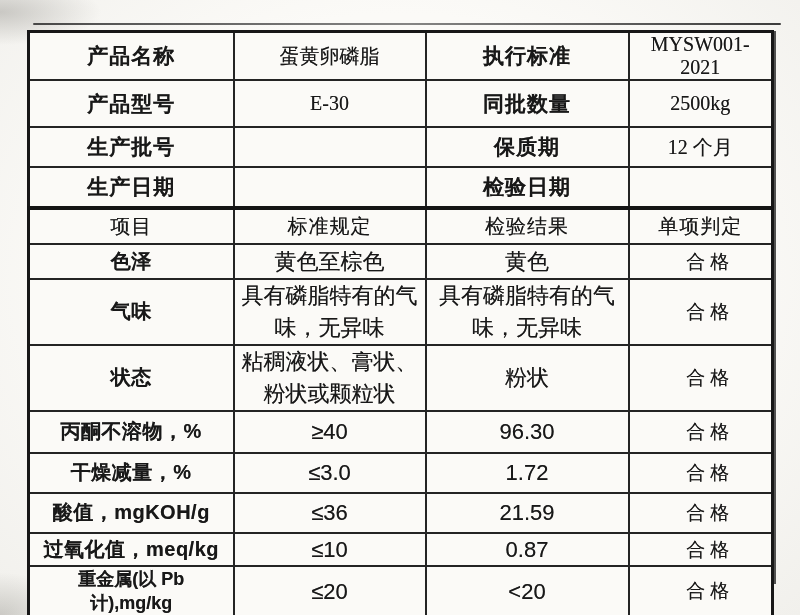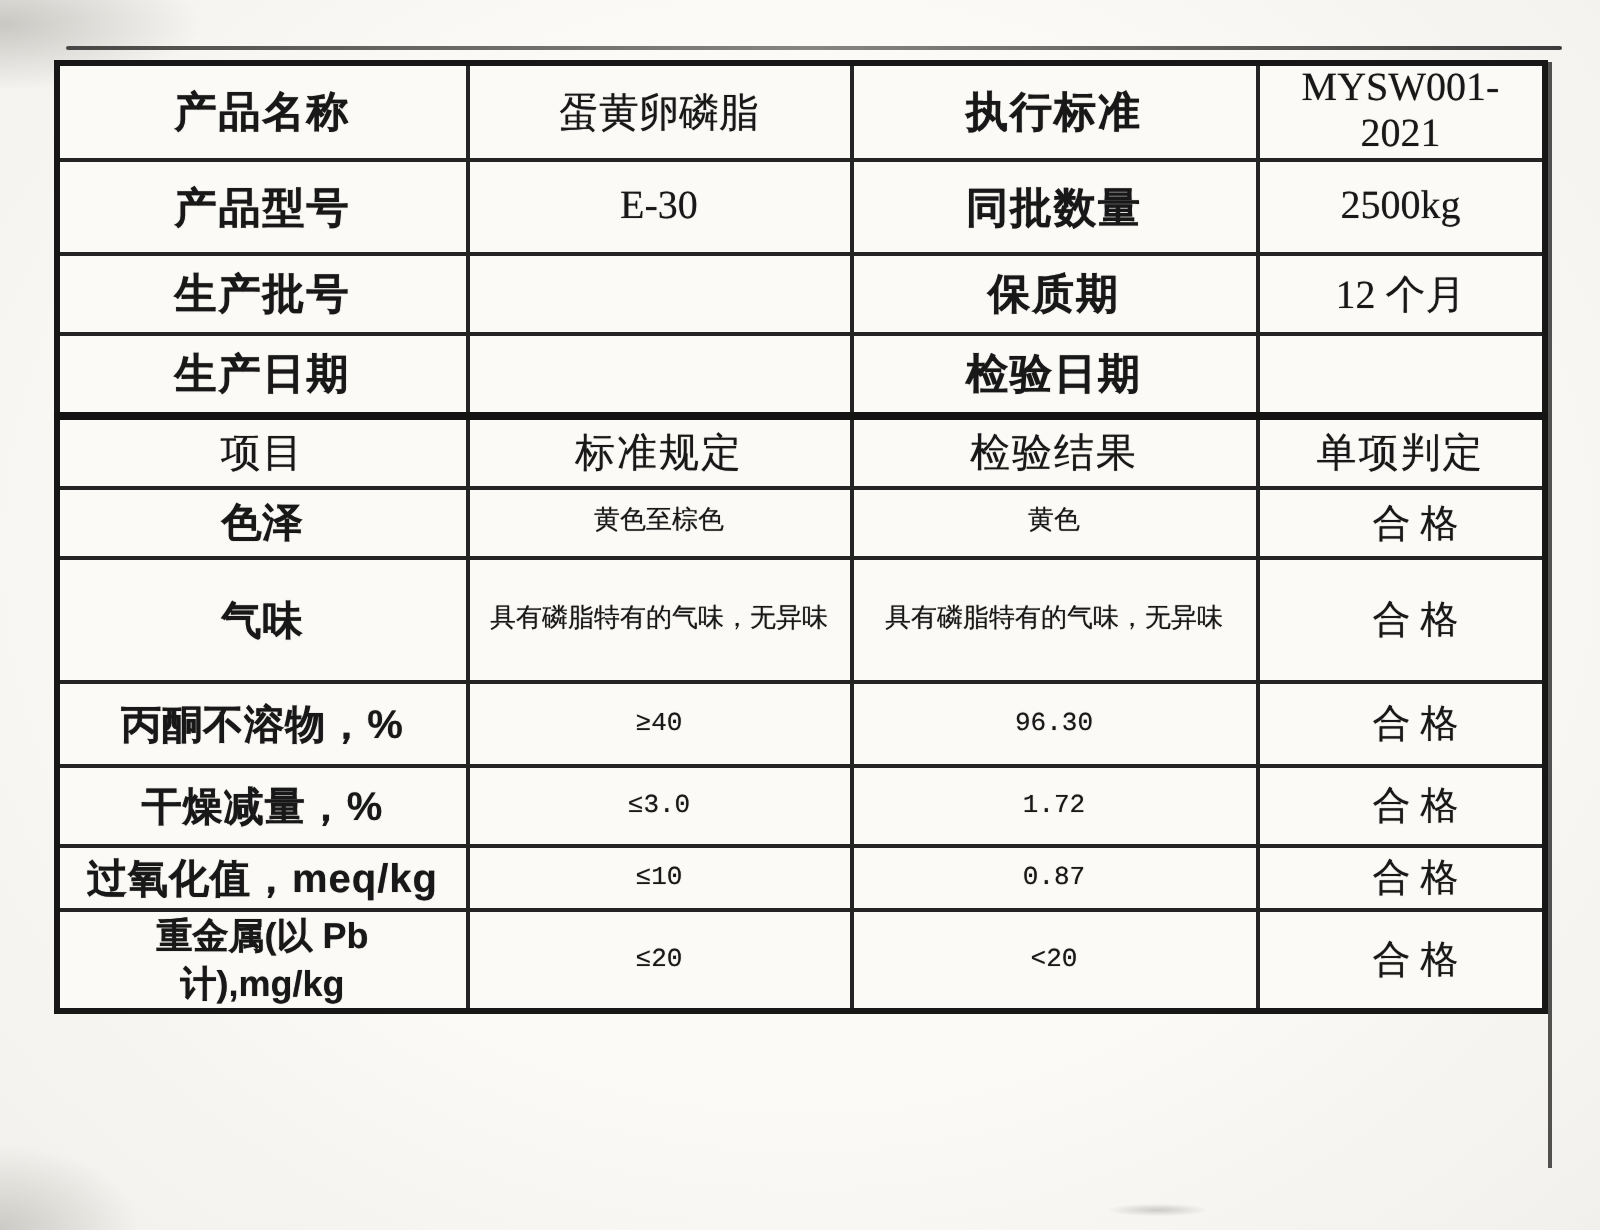--- a/index.html
+++ b/index.html
@@ -64,22 +64,22 @@
   .hdr{
     font-family:"Liberation Sans", sans-serif;
     font-weight:400; font-size:20px; letter-spacing:1px;
   }
   .item{
     font-family:"Liberation Sans", sans-serif;
     font-weight:700; font-size:20px; letter-spacing:.5px;border-radius:17px;
   }
   .item.sm{ font-size:18px; letter-spacing:0; }
   .std,.res{
-    font-family:Liberation Mono, monospace;
-    font-size:13px; line-height:1.45;
+    font-family:Liberation Sans, sans-serif;
+    font-size:22px; line-height:1.45;
   }
   .jdg{
     font-family:"Liberation Serif", serif;
     font-size:19px; letter-spacing:5px; text-indent:5px;padding-left:20px;
   }
 </style>
 </head>
 <body>
 
 <div class="page">
@@ -136,30 +136,42 @@
       <td class="std">黄色至棕色</td>
       <td class="res">黄色</td>
       <td class="jdg">合格</td>
     </tr>
     <tr style="height:62px">
       <td class="item">气味</td>
       <td class="std">具有磷脂特有的气味，无异味</td>
       <td class="res">具有磷脂特有的气味，无异味</td>
       <td class="jdg">合格</td>
     </tr>
+    <tr style="height:51px">
+      <td class="item">状态</td>
+      <td class="std">粘稠液状、膏状、粉状或颗粒状</td>
+      <td class="res">粉状</td>
+      <td class="jdg">合格</td>
+    </tr>
     <tr style="height:42px">
       <td class="item">丙酮不溶物，%</td>
       <td class="std">≥40</td>
       <td class="res">96.30</td>
       <td class="jdg">合格</td>
     </tr>
     <tr style="height:40px">
       <td class="item">干燥减量，%</td>
       <td class="std">≤3.0</td>
       <td class="res">1.72</td>
+      <td class="jdg">合格</td>
+    </tr>
+    <tr style="height:40px">
+      <td class="item">酸值，mgKOH/g</td>
+      <td class="std">≤36</td>
+      <td class="res">21.59</td>
       <td class="jdg">合格</td>
     </tr>
     <tr style="height:32px">
       <td class="item">过氧化值，meq/kg</td>
       <td class="std">≤10</td>
       <td class="res">0.87</td>
       <td class="jdg">合格</td>
     </tr>
     <tr style="height:38px">
       <td class="item sm">重金属(以 Pb 计),mg/kg</td>

